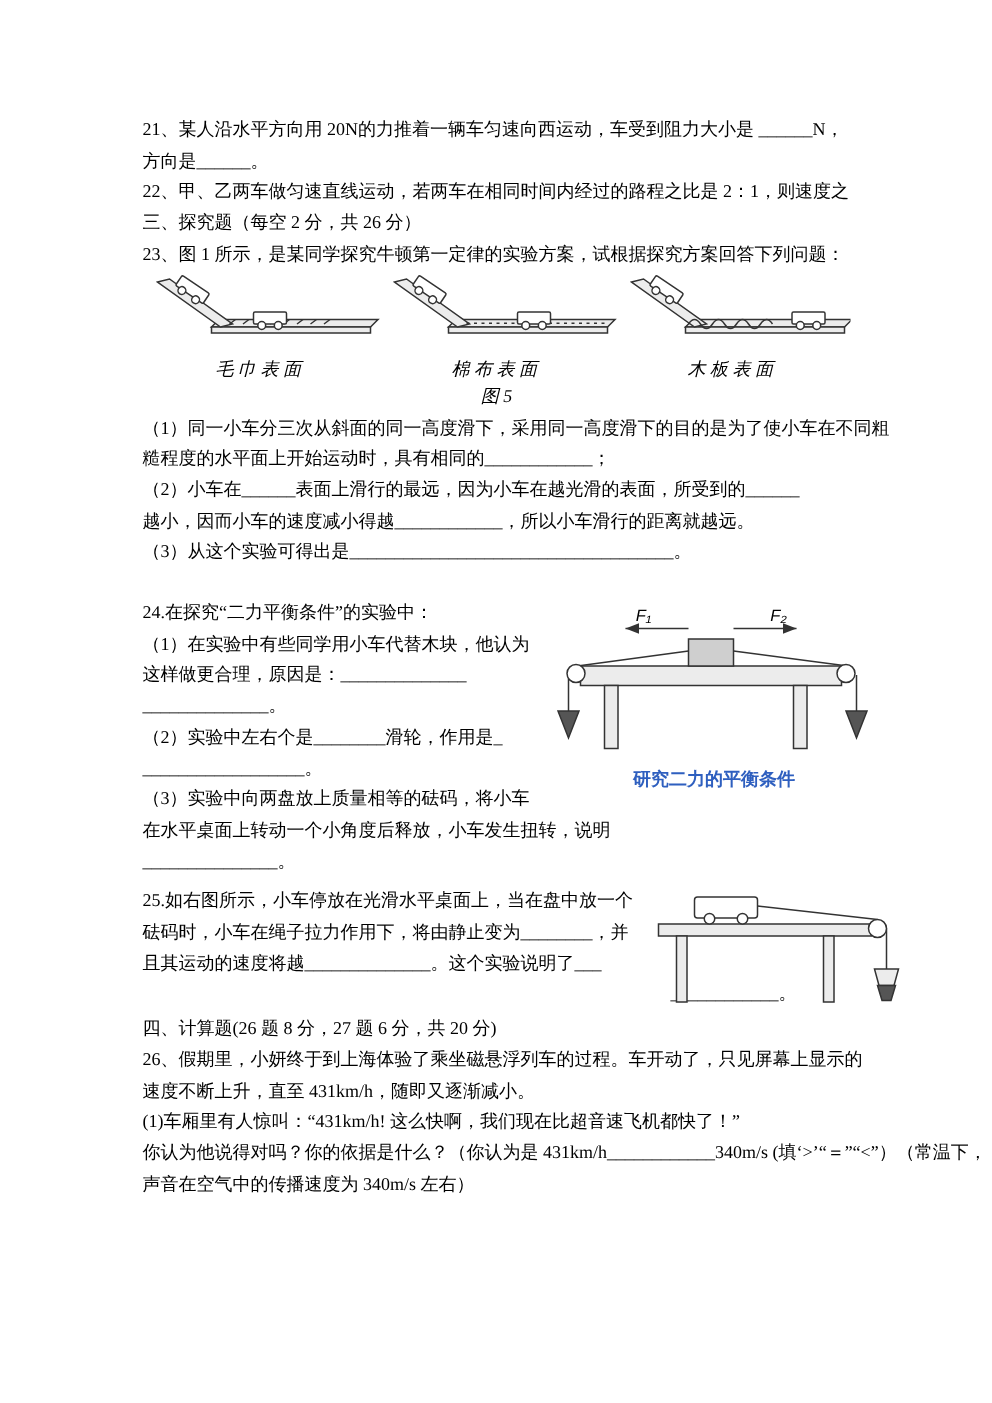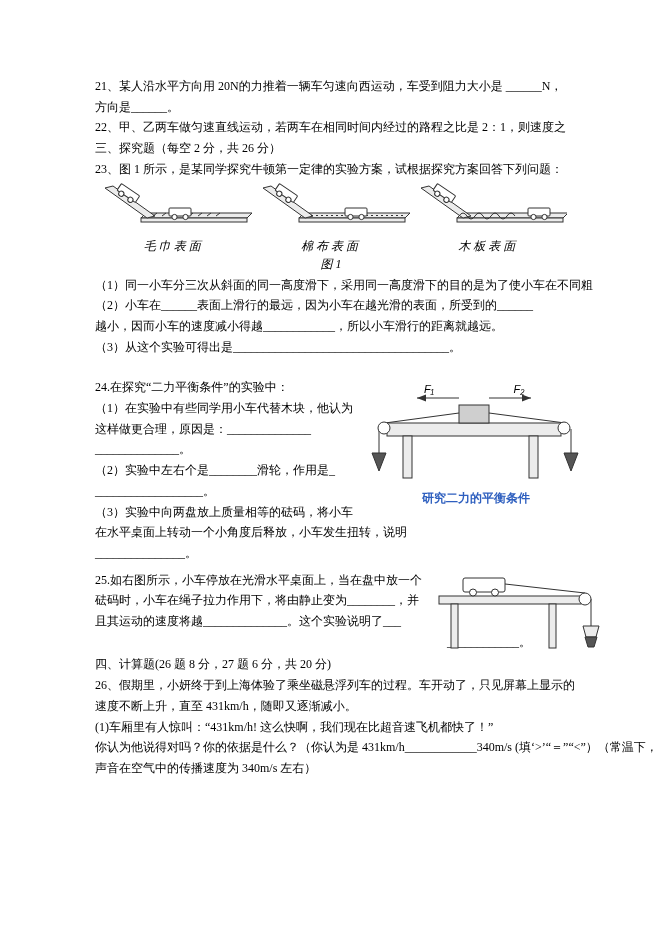--- a/index.html
+++ b/index.html
@@ -102,24 +102,25 @@
             <circle class="bx" cx="-5.5" cy="-1" r="2.6"></circle>
               <circle class="bx" cx="5.5" cy="-1" r="2.6"></circle>
           </g>
         </g>
       </svg>
       <div class="fig1-labels">
         <span>毛巾表面</span>
         <span>棉布表面</span>
         <span>木板表面</span>
       </div>
-      <div class="fig1-caption">图 1</div>
+      <div class="fig1-caption">图 5</div>
     </div>
 
     <p class="line">（1）同一小车分三次从斜面的同一高度滑下，采用同一高度滑下的目的是为了使小车在不同粗</p>
+    <p class="line">糙程度的水平面上开始运动时，具有相同的____________；</p>
     <p class="line">（2）小车在______表面上滑行的最远，因为小车在越光滑的表面，所受到的______</p>
     <p class="line">越小，因而小车的速度减小得越____________，所以小车滑行的距离就越远。</p>
     <p class="line">（3）从这个实验可得出是____________________________________。</p>
 
     <div class="q24">
       <div class="q24-text">
         <p class="line">24.在探究“二力平衡条件”的实验中：</p>
         <p class="line">（1）在实验中有些同学用小车代替木块，他认为</p>
         <p class="line">这样做更合理，原因是：______________</p>
         <p class="line">______________。</p>

